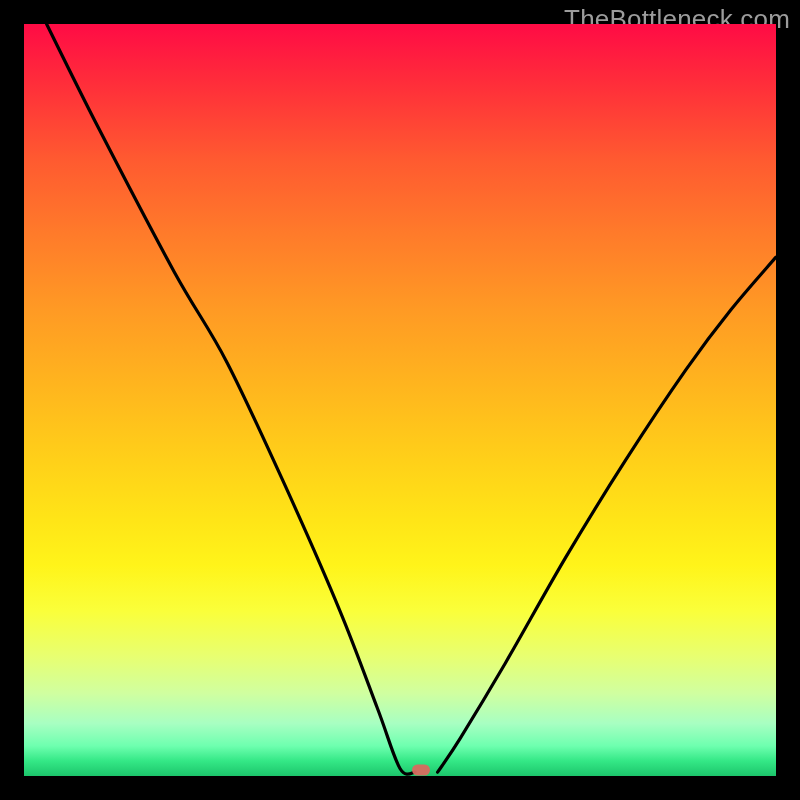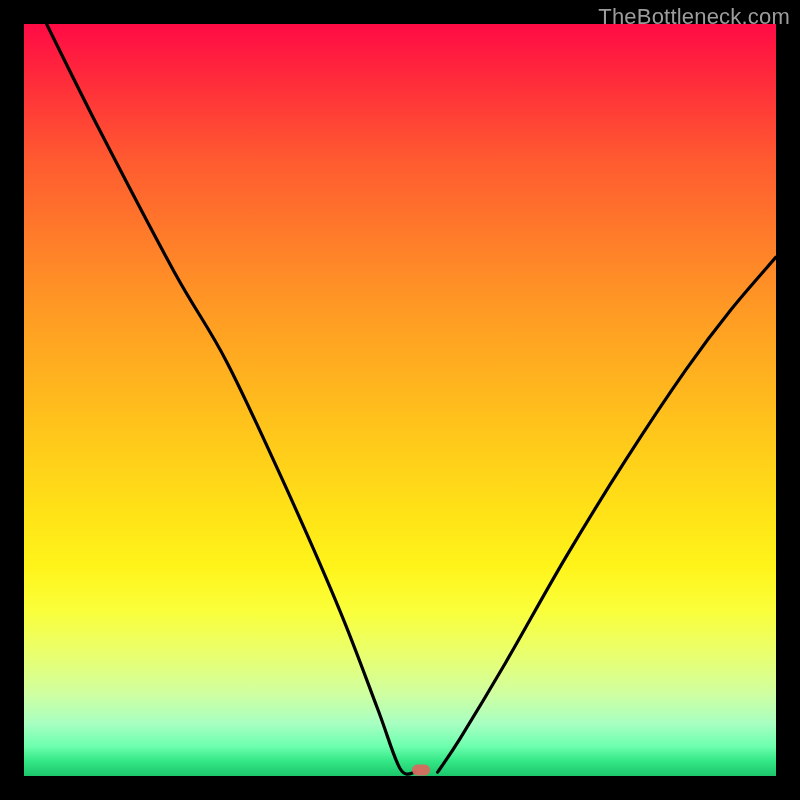--- a/index.html
+++ b/index.html
@@ -66,21 +66,21 @@
     border-radius: 6px;
     background: #d96a5f;
     opacity: 0.95;
     transform: translate(-50%, -50%);
   }
   .watermark {
     position: absolute;
     top: 4px;
     right: 10px;
     color: #9c9c9c;
-    font-size: 22px;
+    font-size: 26px;
     font-weight: 500;
     letter-spacing: 0.2px;
     user-select: none;
   }
 </style>
 </head>
 <body>
 
 <div class="frame">
   <div class="watermark">TheBottleneck.com</div>

